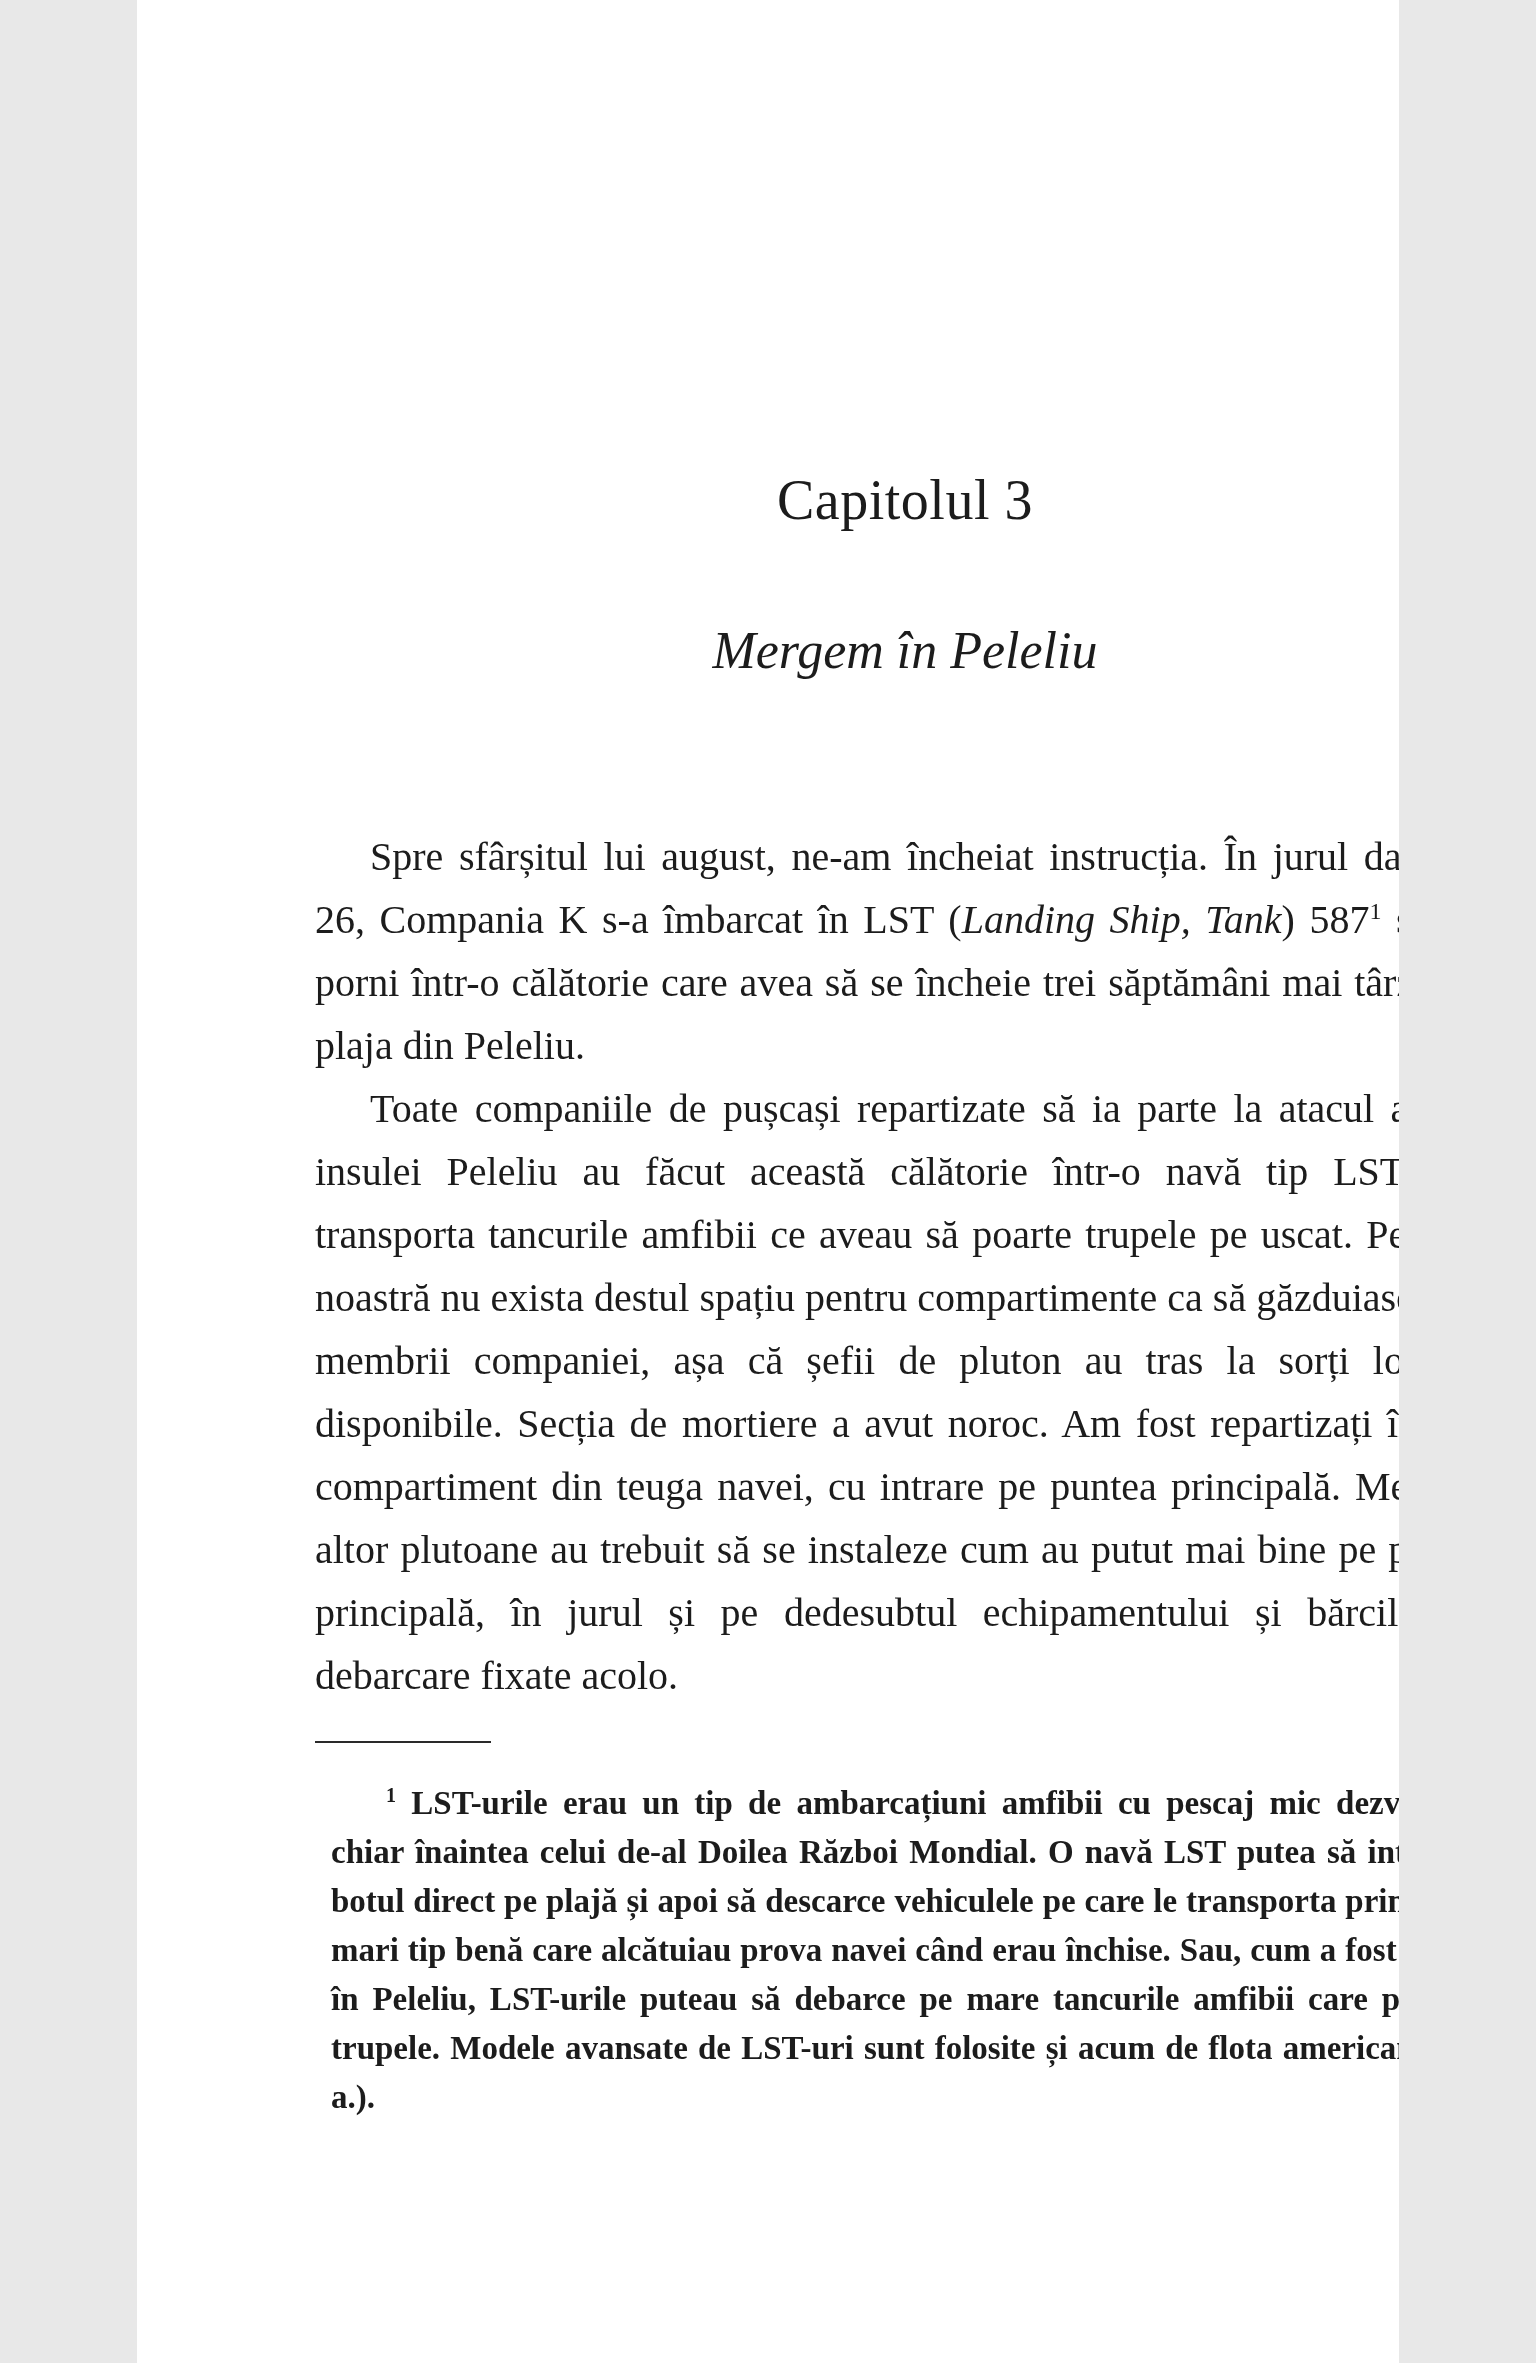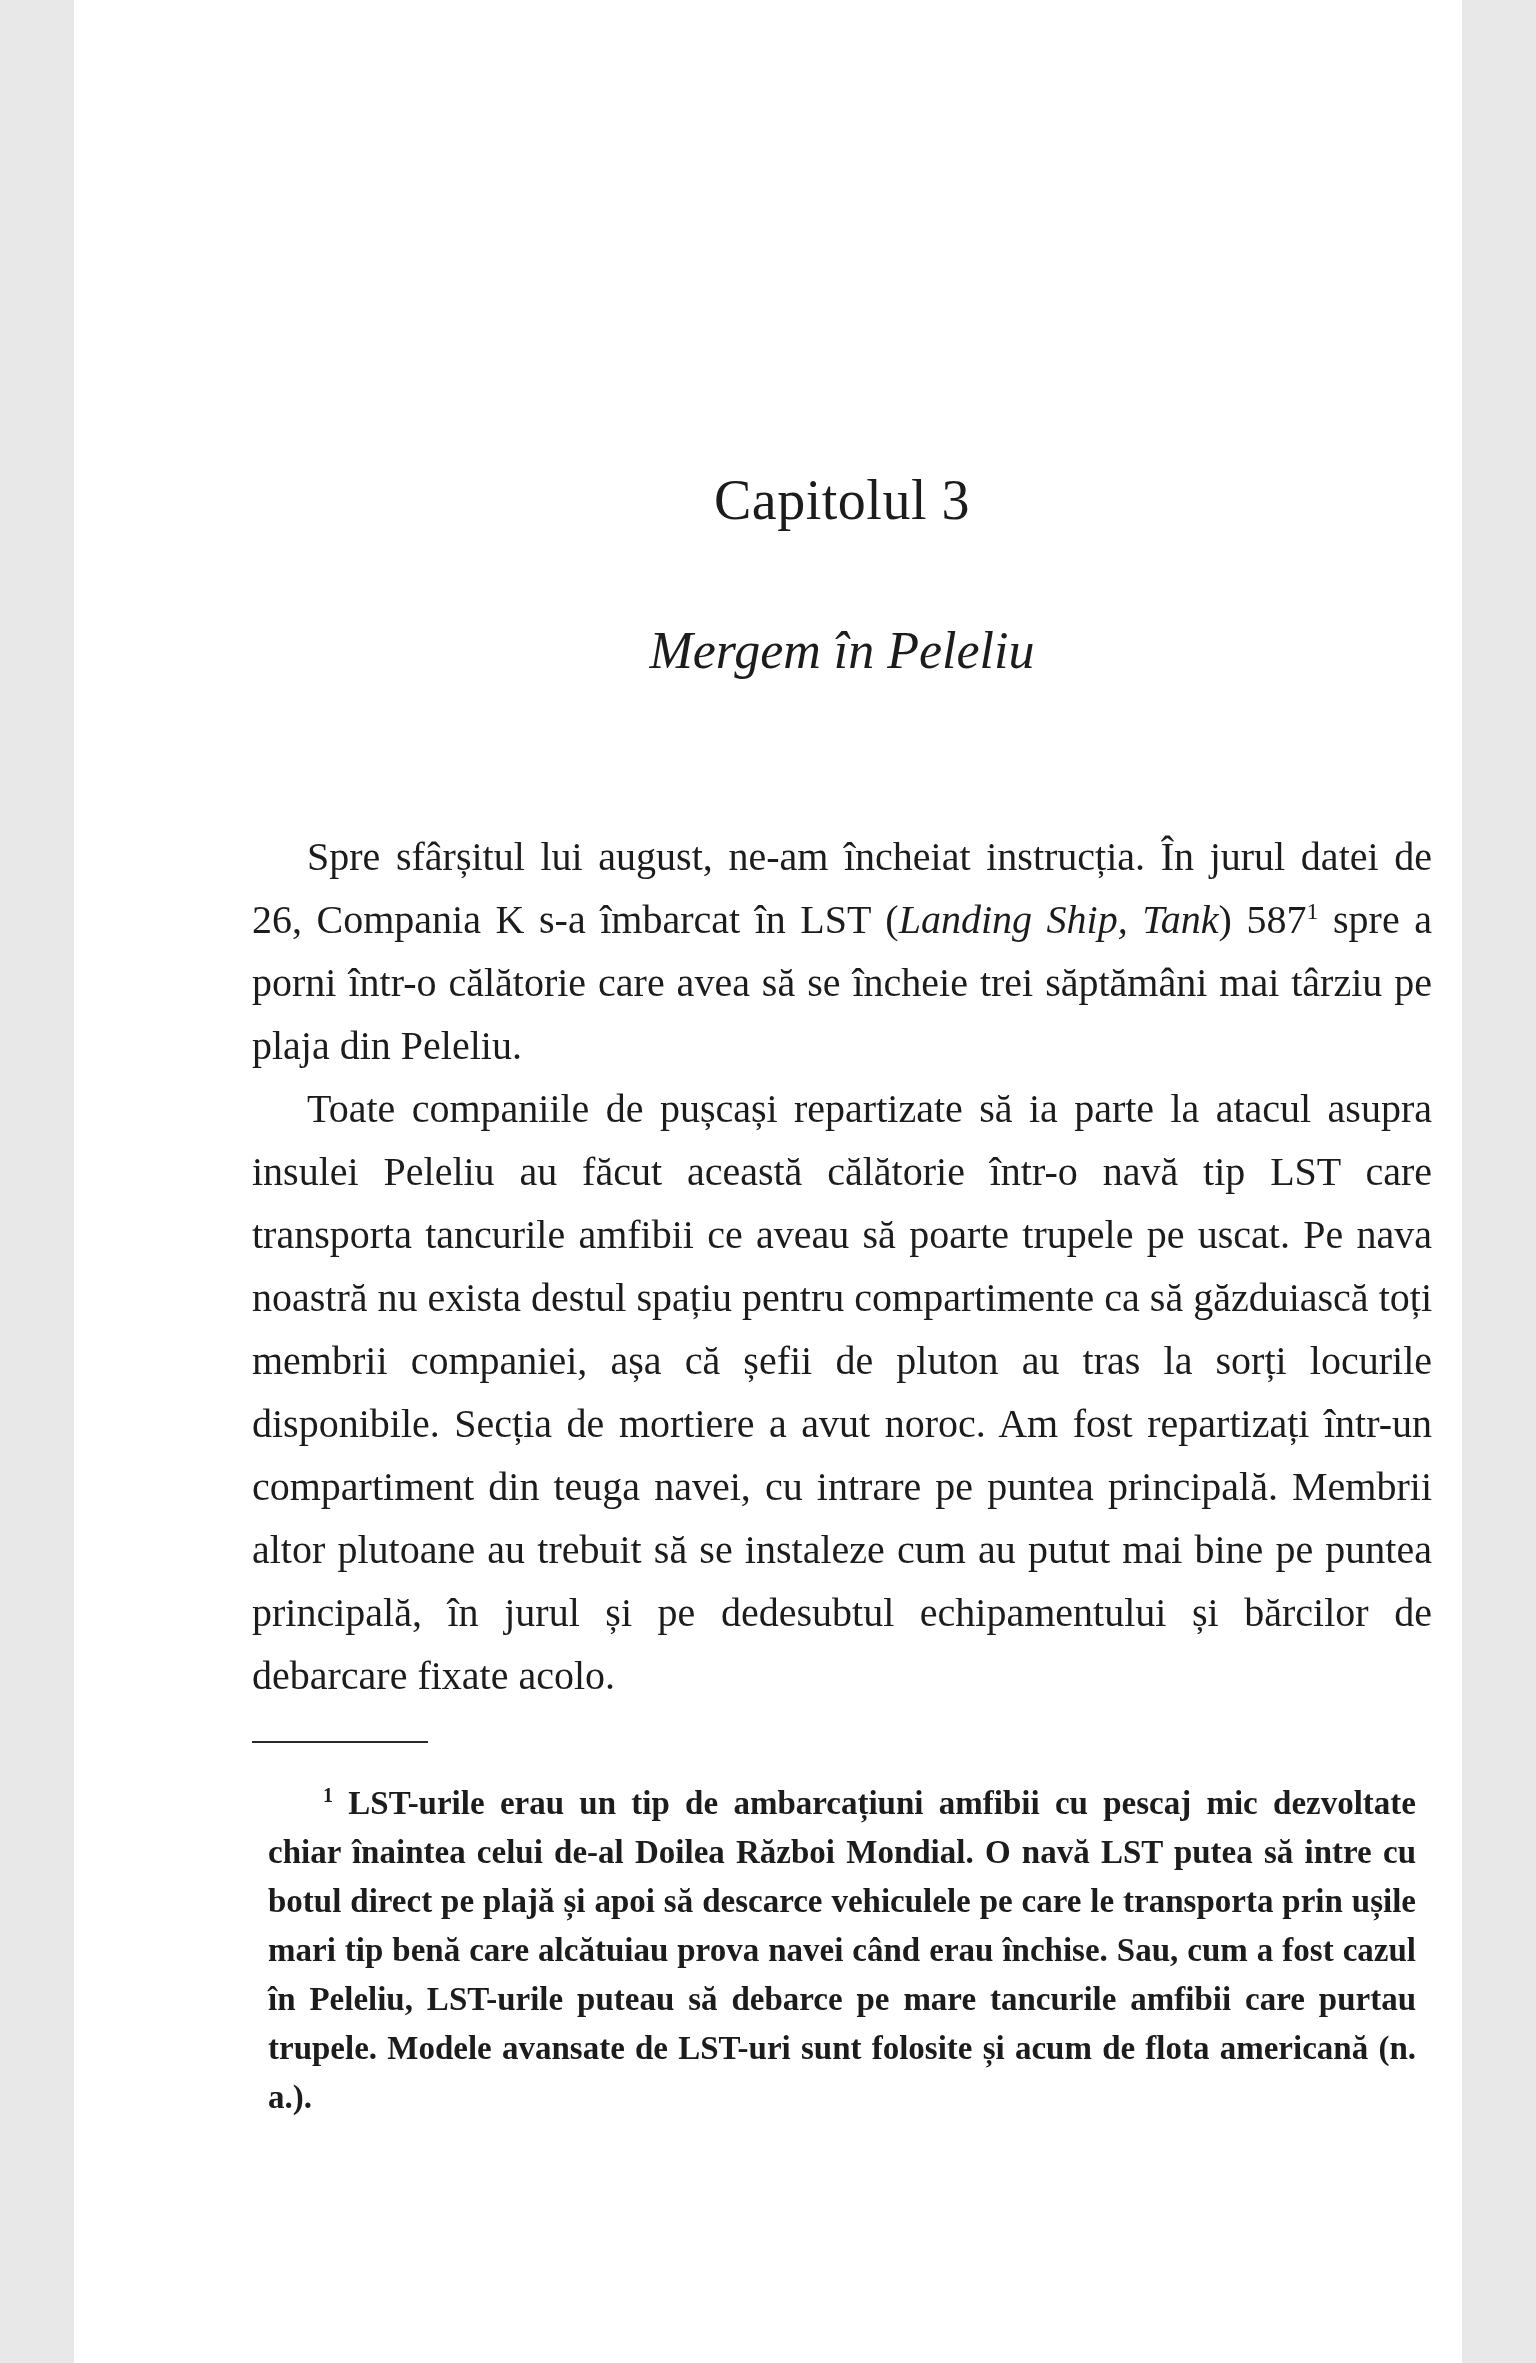--- a/index.html
+++ b/index.html
@@ -1,18 +1,18 @@
 <!DOCTYPE html>
 <html lang="ro"><head>
 <meta charset="utf-8">
 <style>
   html, body { margin: 0; padding: 0; background: #e8e8e8; }
   .page {
     position: relative;
-    width: 1388px;
+    width: 1262px;
     height: 2363px;
     margin: 0 auto;
     background: #ffffff;
     color: #1c1c1c;
     font-family: "Liberation Serif", "DejaVu Serif", serif;
     overflow: hidden;
   }
   .content {
     position: absolute;
     left: 178px;

